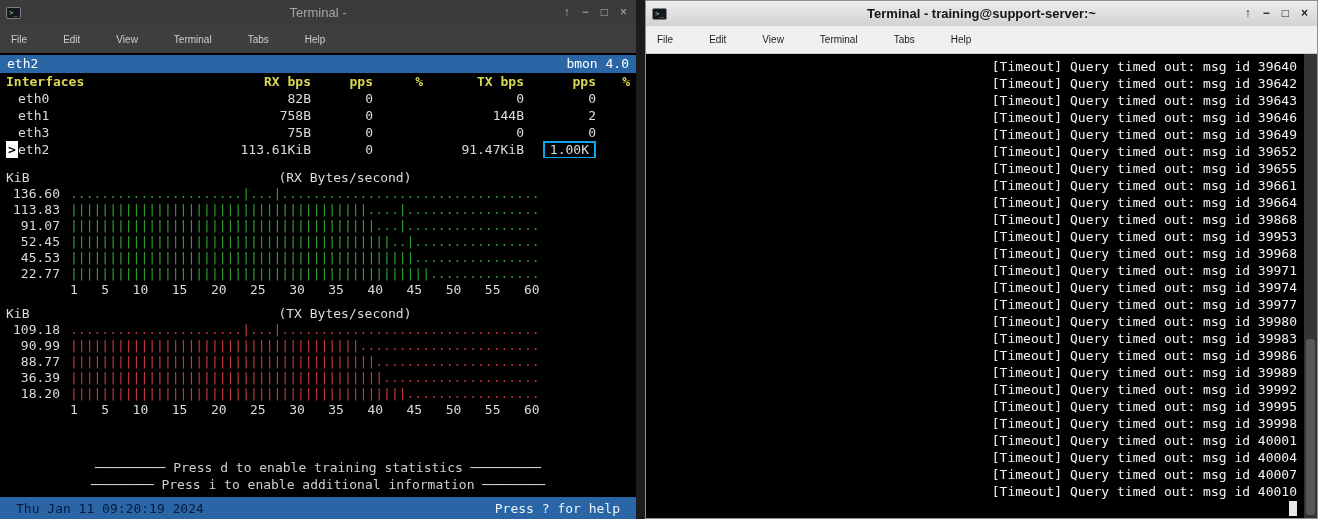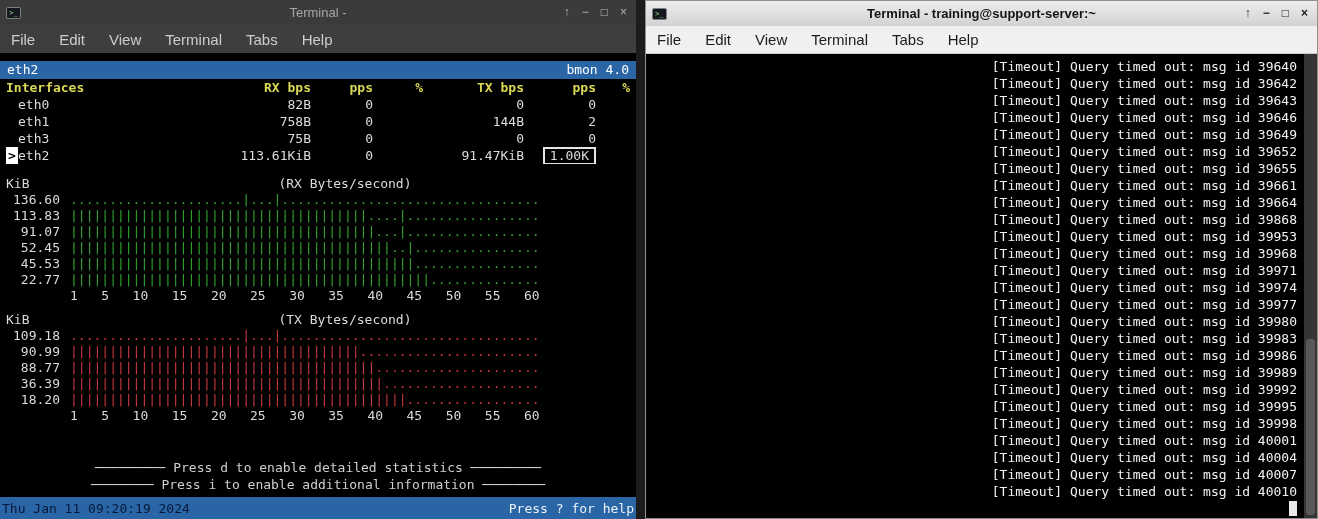--- a/index.html
+++ b/index.html
@@ -18,60 +18,60 @@
   .right-window .titlebar { background:linear-gradient(#ededed,#d2d2d2); color:#141414; font-weight:bold; }
   .titlebar .title { position:absolute; left:0; right:0; text-align:center; font-size:13px; pointer-events:none; }
   .win-icon { width:15px; height:12px; margin-left:6px; background:#15181c; border:1px solid #7a7f86; border-radius:2px;
               color:#9fe29f; font:7px "DejaVu Sans Mono",monospace; line-height:10px; text-align:center; z-index:1; }
   .controls { margin-left:auto; display:flex; gap:12px; padding-right:9px; z-index:1; }
   .ctl { font-size:12px; line-height:25px; cursor:default; }
   .left-window .ctl { color:#b3b3b3; }
   .right-window .ctl { color:#1d1d1d; }
 
   
-  .menubar { height:28px; display:flex; align-items:center; gap:24px; padding:0 11px; font-size:15px; flex:0 0 auto; }
+  .menubar { height:28px; display:flex; align-items:center; gap:36px; padding:0 11px; font-size:10px; flex:0 0 auto; }
   .left-window .menubar  { background:#3e3e3e; color:#cdcdcd; }
   .right-window .menubar { background:#f0f0f0; color:#1c1c1c; border-bottom:1px solid #c9c9c9; }
   .menu-item { white-space:nowrap; }
 
   
   .bmon {
     height:444px; display:flex; flex-direction:column; overflow:hidden;
-    background:#000; color:#dcdcdc; padding:8px 6px 4px;
+    background:#000; color:#dcdcdc; padding:2px 6px 4px;
     font:13px "DejaVu Sans Mono",monospace;
   }
   .bmon-topbar { background:#2a66a5; color:#fff; display:flex; justify-content:space-between;
                  height:18px; line-height:18px; margin:0 -6px; padding:0 7px; flex:0 0 auto; }
   .brow { display:grid; grid-template-columns:210px 95px 62px 50px 16px 85px 72px 34px;
           height:17px; line-height:17px; flex:0 0 auto; }
   .brow .c { text-align:right; white-space:pre; overflow:hidden; }
   .brow .c.name { text-align:left; display:flex; align-items:center; }
   .hdr { color:#d9d955; font-weight:bold; }
   .sel { display:inline-block; width:12px; text-align:center; visibility:hidden;
          background:#fff; color:#000; font-weight:bold; }
   .sel.visible { visibility:visible; }
-  .boxed { display:inline-block; border:2px solid #e5e5e5; padding:0 5px; line-height:14px; margin:-1px 0; }
+  .boxed { display:inline-block; border:2px solid #0ea5e9; padding:0 5px; line-height:14px; margin:-1px 0; }
 
   .graph { flex:0 0 auto; }
   .graph.rx { margin-top:12px; }
   .graph.tx { margin-top:8px; }
   .graph-header { display:flex; line-height:16px; height:16px; color:#dadada; }
   .g-unit  { width:54px; }
   .g-title { flex:1; text-align:center; }
   .graph-row { display:flex; height:16px; line-height:16px; }
   .g-label { width:54px; text-align:right; margin-right:10px; color:#dadada; flex:0 0 auto; }
   .g-cells { white-space:pre; }
   .rx .g-cells { color:#2fa32f; }
   .tx .g-cells { color:#c93a3a; }
   .g-cells.axis { color:#dadada; }
 
   .bmon-footer { margin-top:auto; text-align:center; line-height:17px; color:#cfcfcf; flex:0 0 auto; }
 
   .statusbar { height:22px; background:#2a66a5; display:flex; justify-content:space-between; align-items:center;
-               padding:0 2px; font:13px "DejaVu Sans Mono",monospace; flex:0 0 auto; }
+               padding:0 16px; font:13px "DejaVu Sans Mono",monospace; flex:0 0 auto; }
   .status-left  { color:#06193c; }
   .status-right { color:#edf2f8; }
 
   
   .log-area { position:relative; height:464px; overflow:hidden; background:#000;
               padding:4px 20px 0 7px; font:13px "DejaVu Sans Mono",monospace; color:#f2f2f2;text-align:right; }
   .log-line { height:17px; line-height:17px; white-space:pre; }
   .cursor { display:inline-block; width:8px; height:15px; background:#e8e8e8; margin-top:1px; }
   .scrollbar { position:absolute; top:0; right:0; width:13px; height:100%; background:#353535; }
   .scroll-thumb { position:absolute; left:2px; right:2px; bottom:3px; height:38%; background:#585858; border-radius:3px; }
@@ -256,21 +256,21 @@
           </div>
         </div>
       <div class="graph-row">
         <span class="g-label"></span>
         <span class="g-cells axis">1   5   10   15   20   25   30   35   40   45   50   55   60</span>
       </div>
     </div>
 
     <div class="bmon-footer">
 
-    <div class="footer-line">───────── Press d to enable detailed statistics ─────────</div>
+    <div class="footer-line">───────── Press d to enable training statistics ─────────</div>
         <div class="footer-line">──────── Press i to enable additional information ────────</div>
       </div>
 
   </div>
 
   <div class="statusbar">
     <span class="status-left">Thu Jan 11 09:20:19 2024</span>
     <span class="status-right">Press ? for help</span>
   </div>
 

